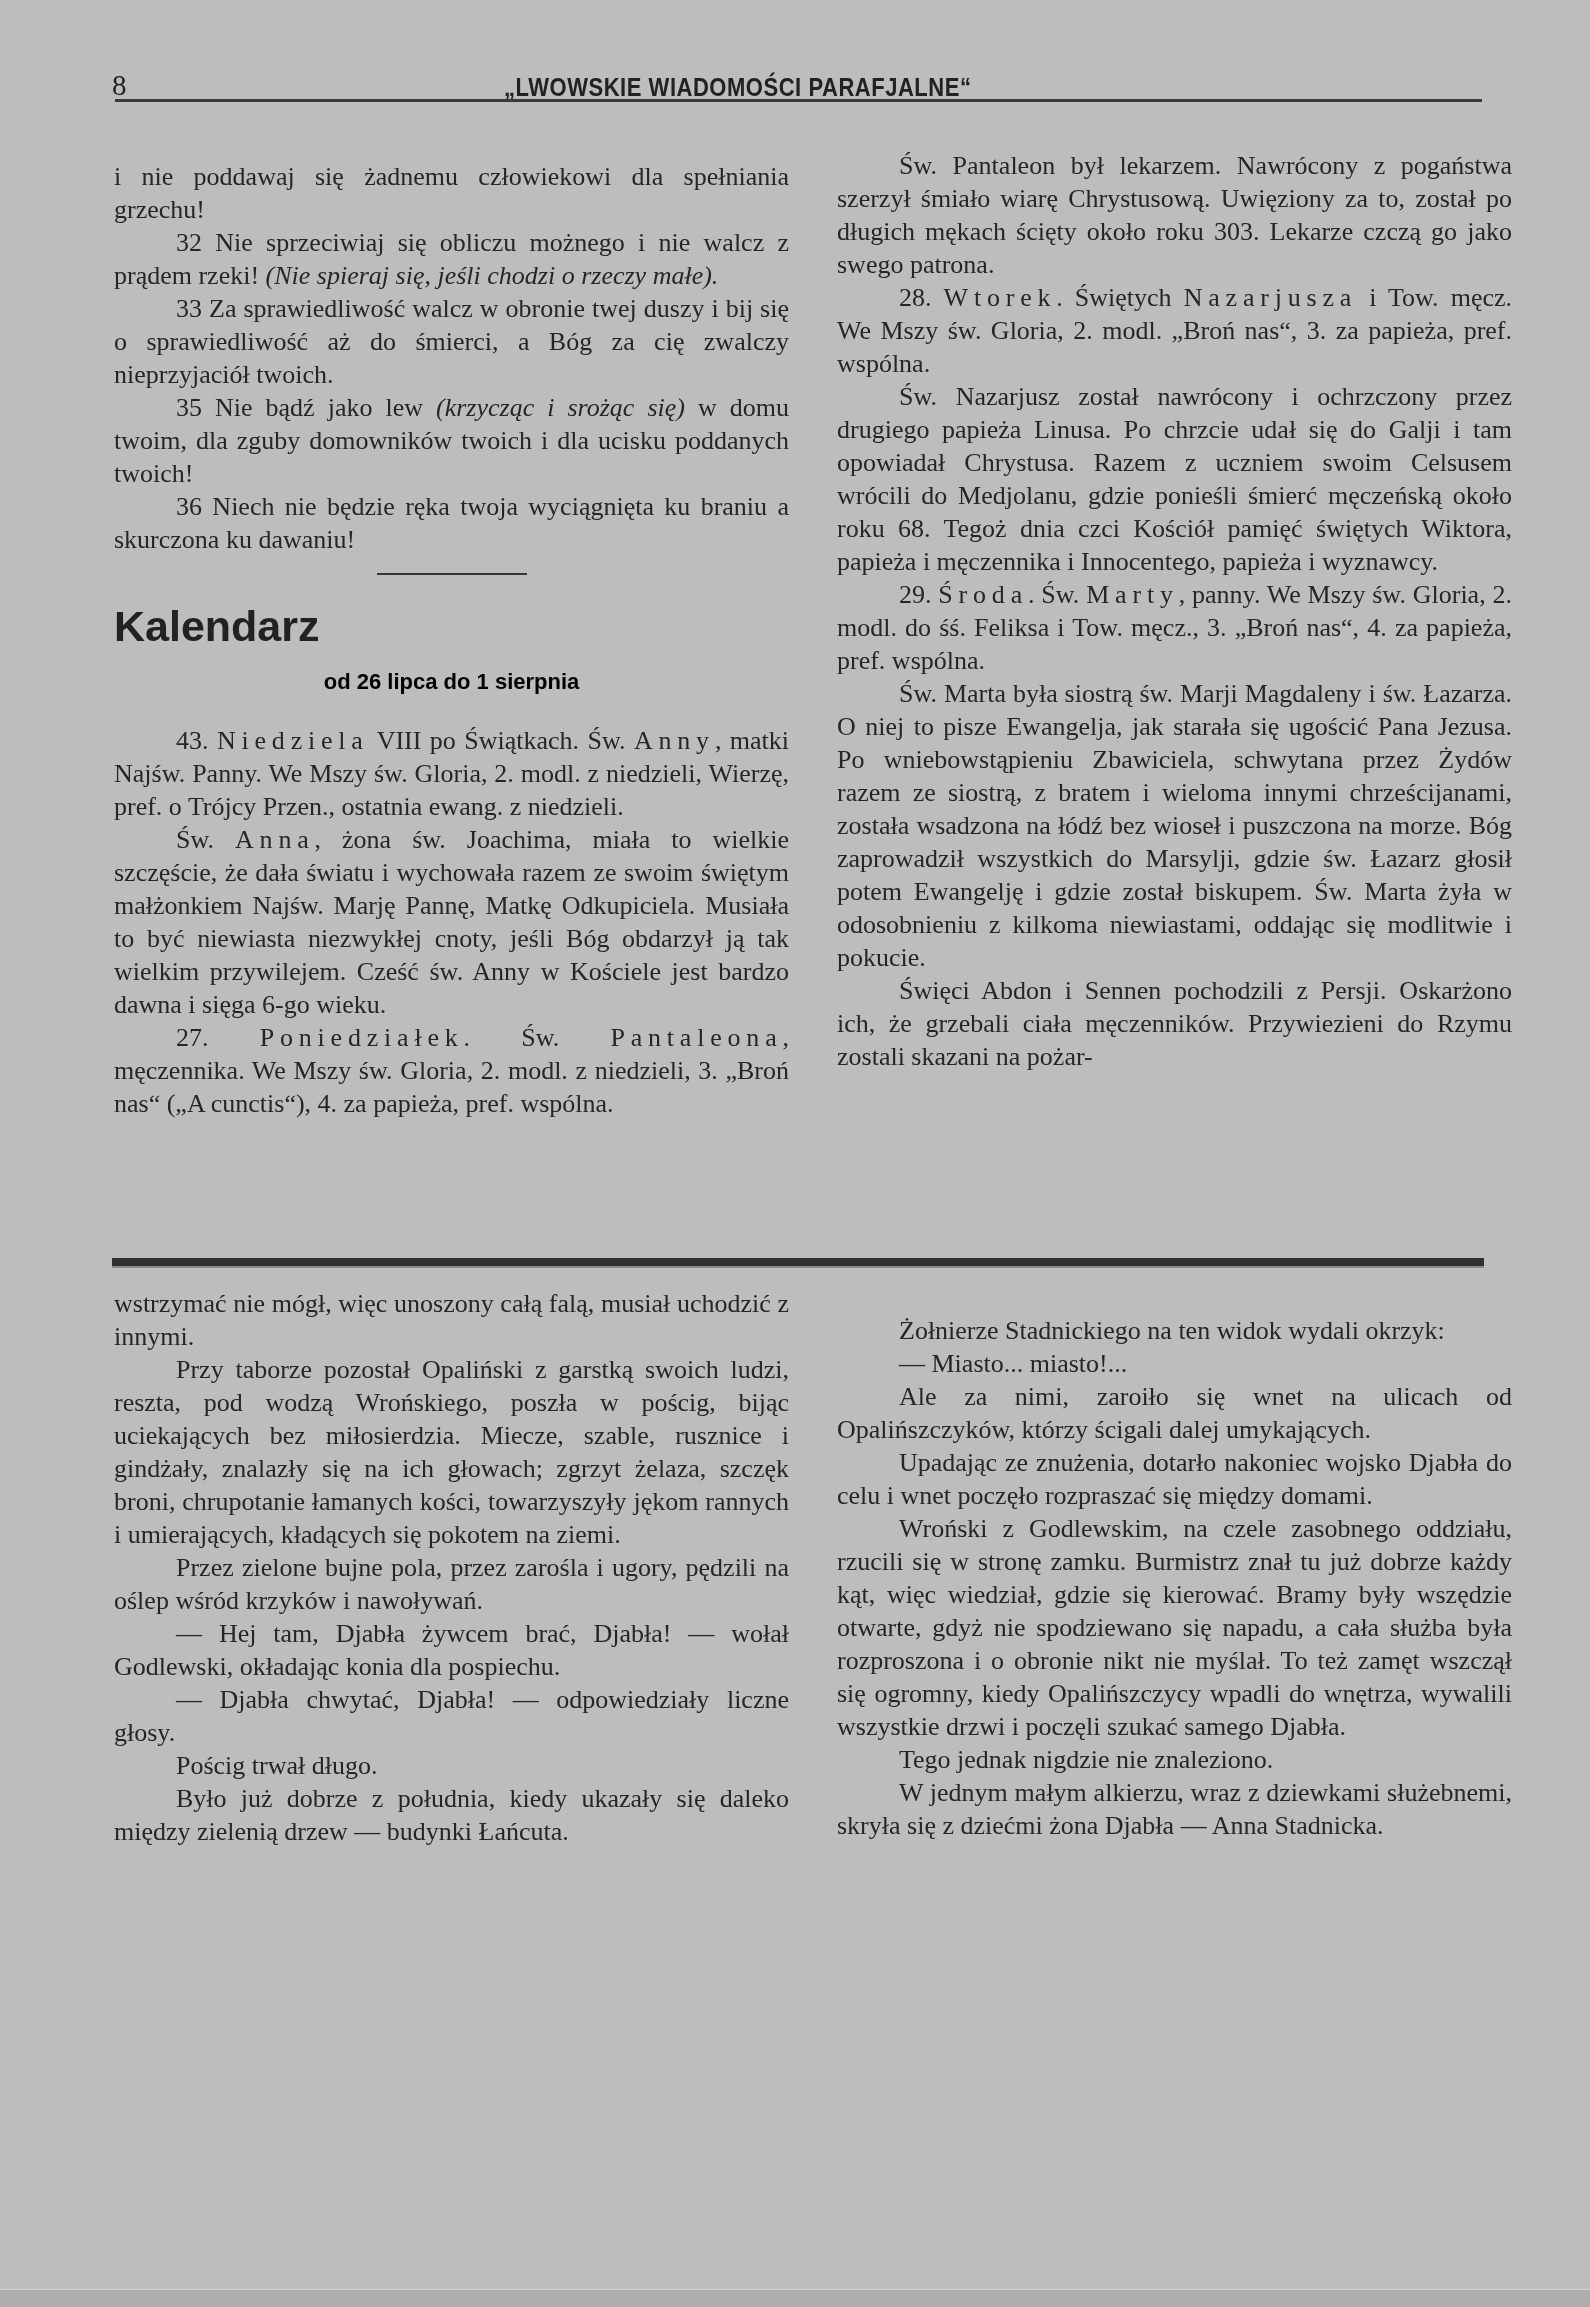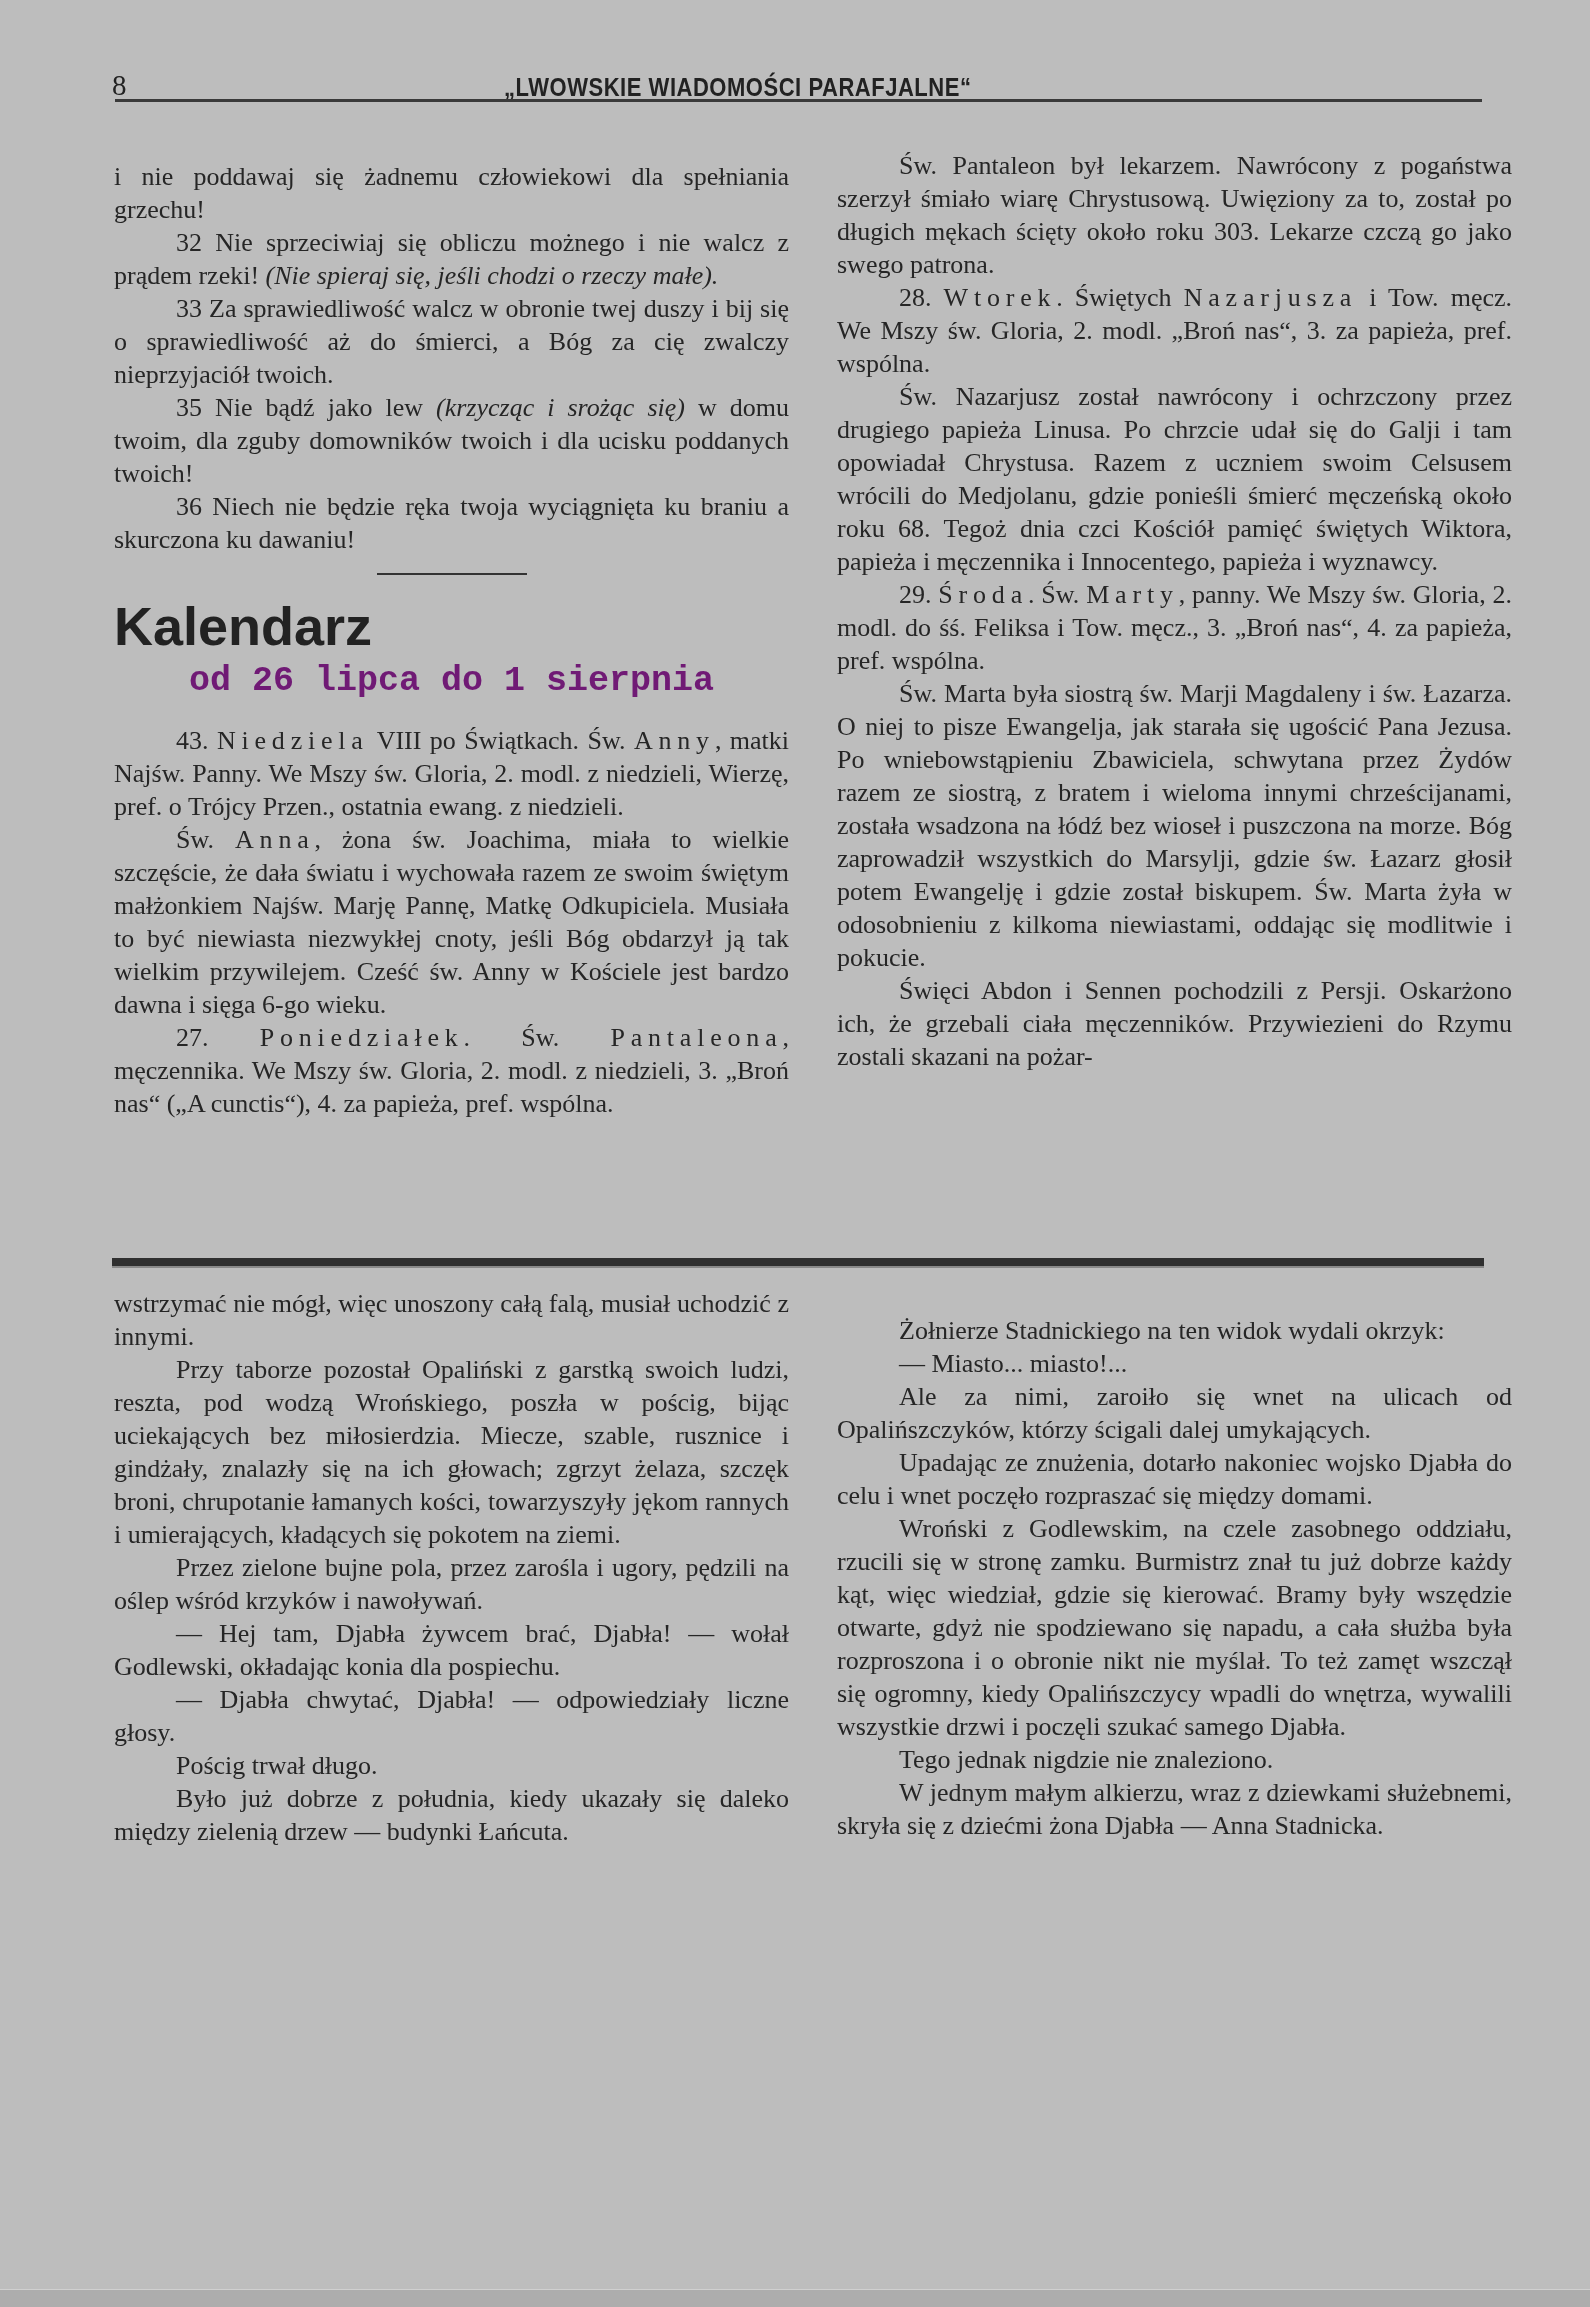--- a/index.html
+++ b/index.html
@@ -45,27 +45,27 @@
   .column p { margin: 0; text-indent: 0; }
   .column p.ind { text-indent: 62px; }
   .column p.cont { text-indent: 0; }
   .it { font-style: italic; }
   .sp { letter-spacing: 5.8px; margin-top: 45px; }
   .short-rule {
     width: 150px; height: 1.7px; background: #333; margin: 17.3px auto 25px auto;
   }
   .heading {
     font-family: "Liberation Sans", "DejaVu Sans", sans-serif;
-    font-weight: bold; font-size: 54px; line-height: 52px; color: #222;
+    font-weight: bold; font-size: 43px; line-height: 52px; color: #222;
     margin: 0 0 12.7px 0;
   }
   .subheading {
-    font-family: Liberation Mono, monospace;
-    font-weight: bold; font-size: 35px; text-align: center; margin: 0 0 26.5px 0;
-    color: #701a75;
+    font-family: Liberation Sans, sans-serif;
+    font-weight: bold; font-size: 22px; text-align: center; margin: 0 0 26.5px 0;
+    color: #000000;
   }
   .section-rule {
     position: absolute; left: 112px; top: 1258px; width: 1372px; height: 8px;
     background: #303030; border-bottom: 2.3px solid #8a8a8a;
   }
 </style>
 </head>
 <body>
 
 <div class="page"></div>

